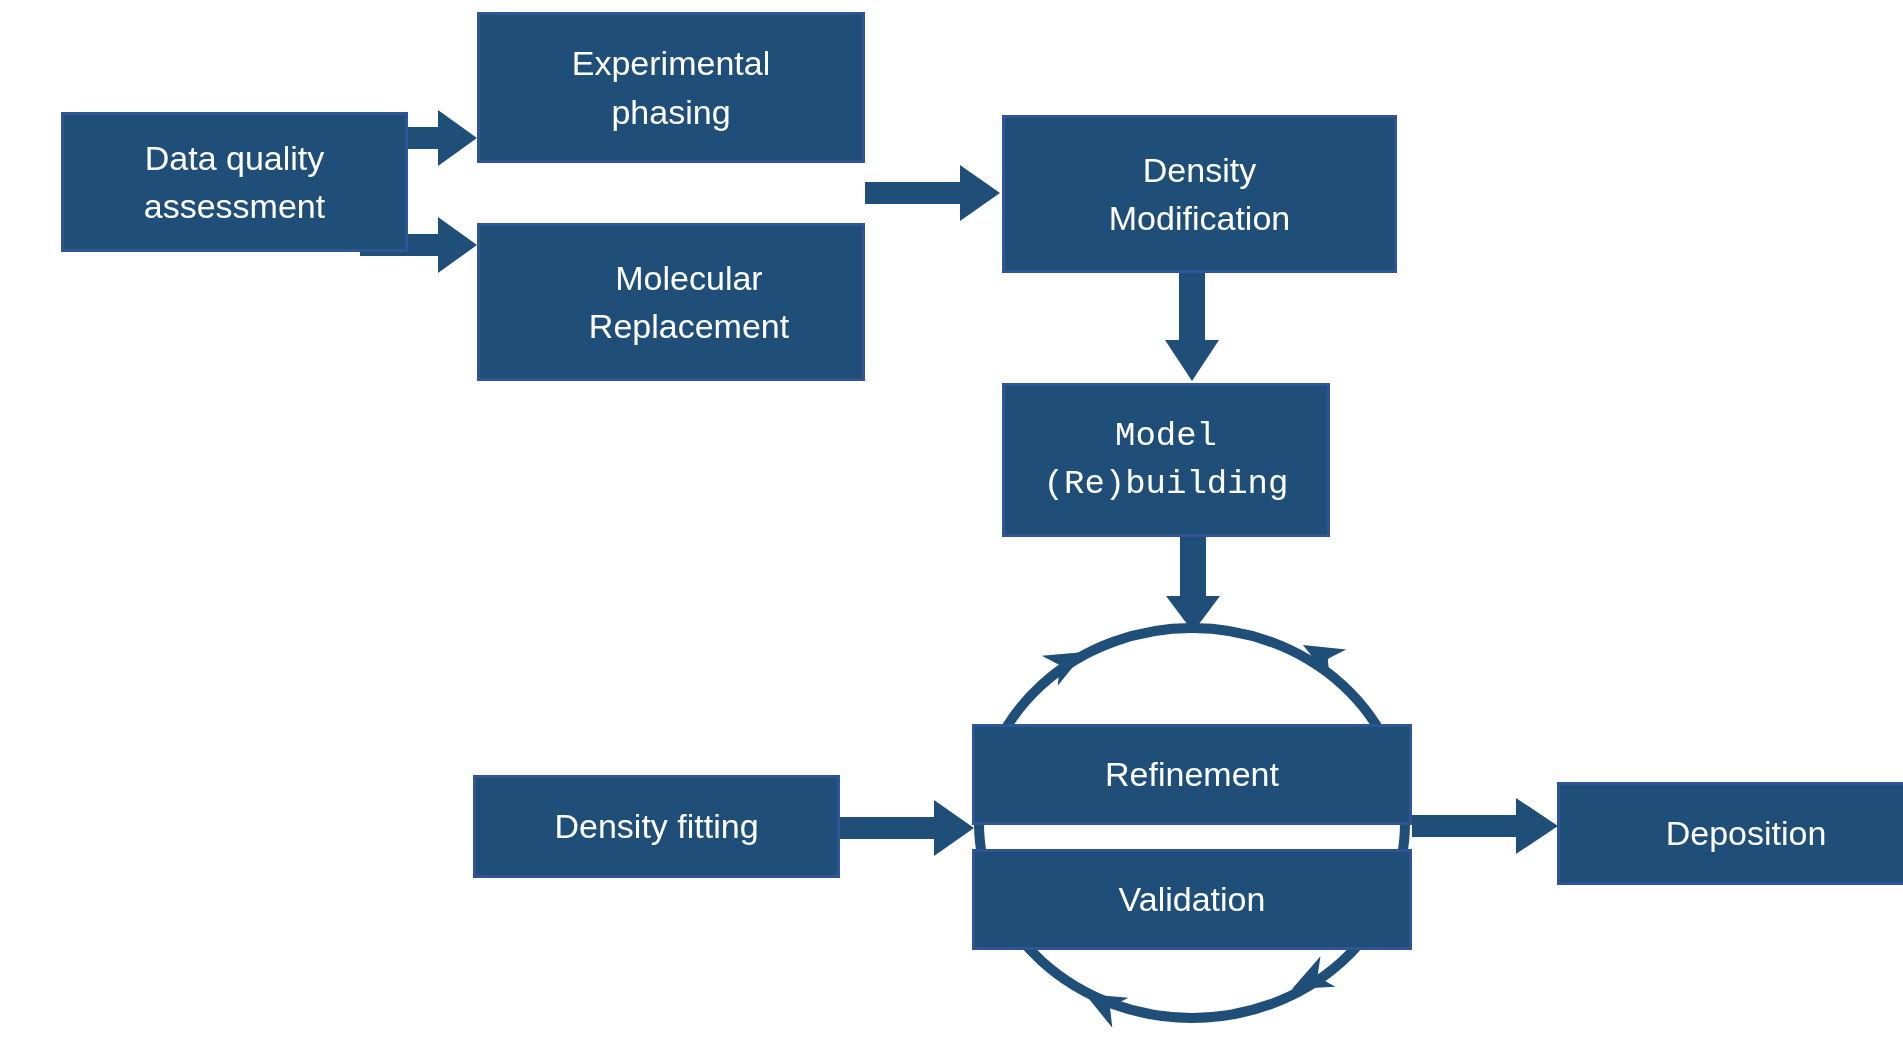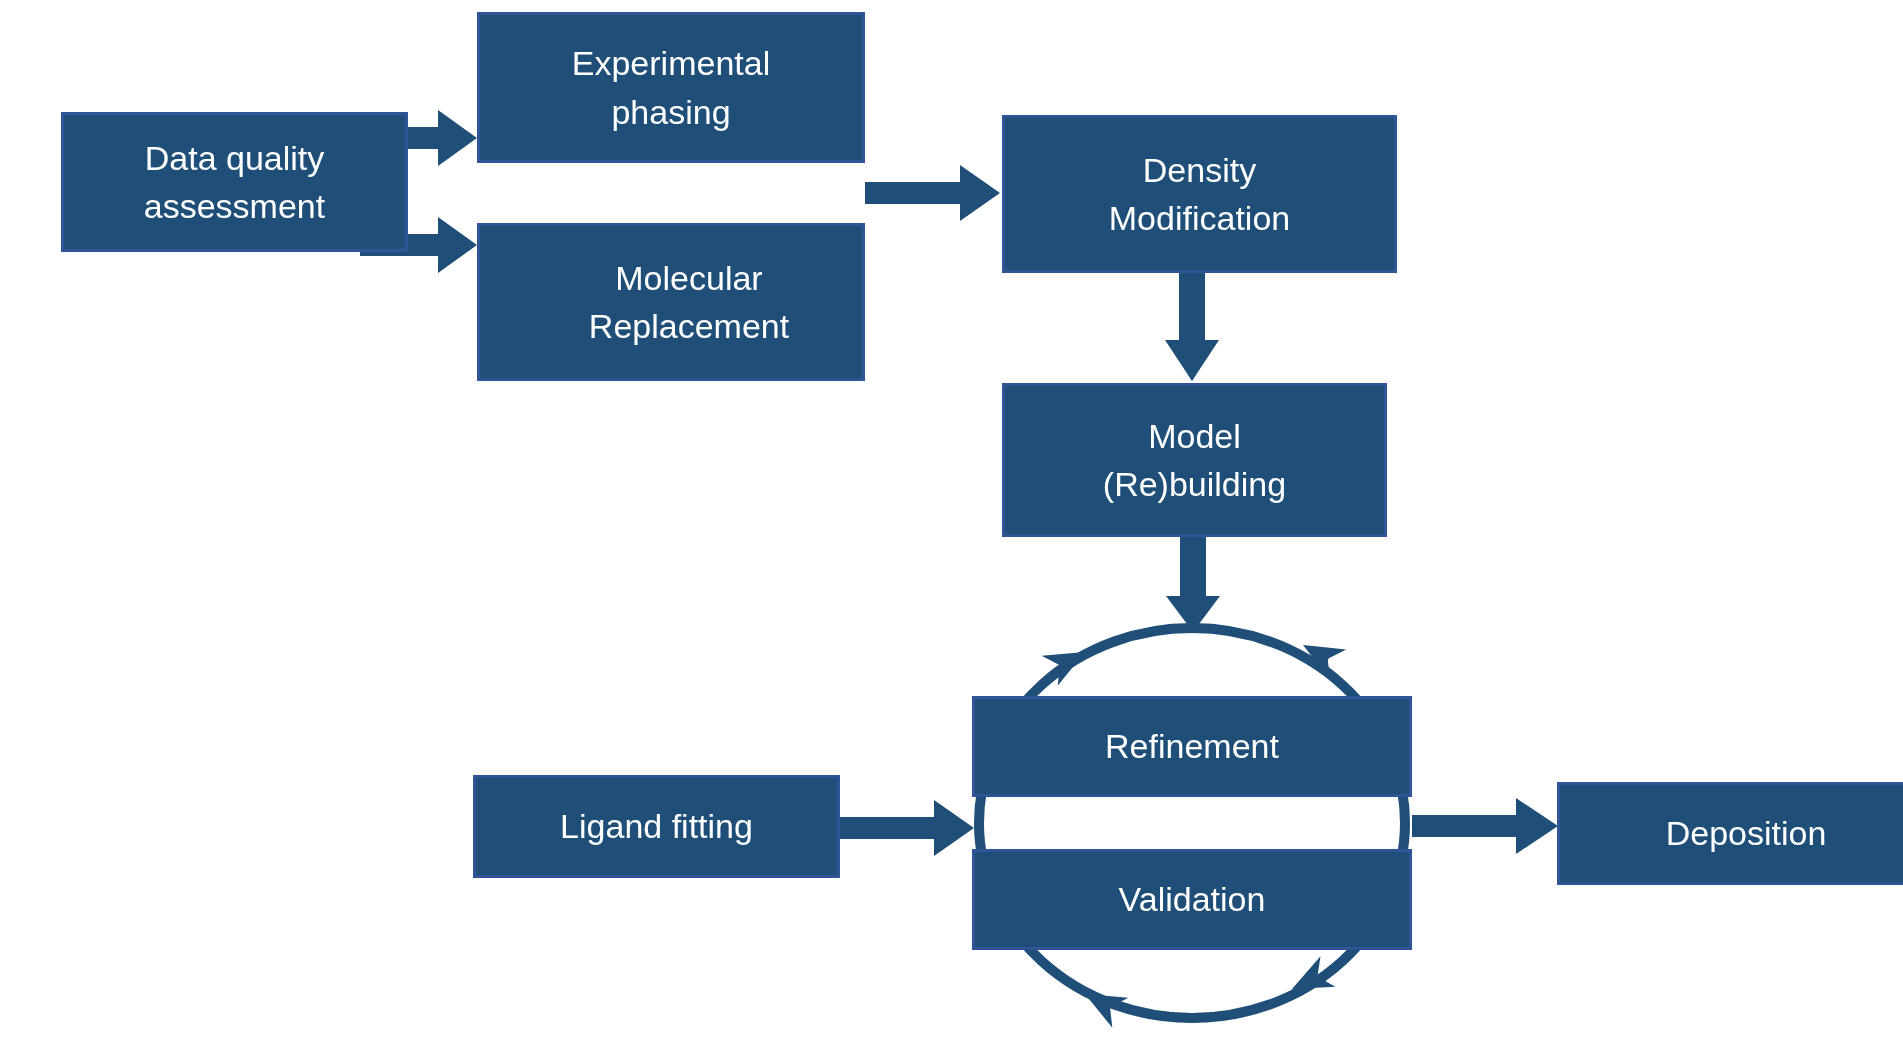--- a/index.html
+++ b/index.html
@@ -68,24 +68,24 @@
 
   <div class="node" style="left:477px;top:12px;width:388px;height:151px;">Experimental
 phasing</div>
 
   <div class="node" style="left:477px;top:223px;width:388px;height:158px;padding-left:36px;">Molecular
 Replacement</div>
 
   <div class="node" style="left:1002px;top:115px;width:395px;height:158px;">Density
 Modification</div>
 
-  <div class="node" style="left:1002px;top:383px;width:385px;height:154px;">Model
+  <div class="node" style="left:1002px;top:383px;width:328px;height:154px;font-family:Liberation Mono, monospace;">Model
 (Re)building</div>
 
-  <div class="node" style="left:972px;top:696px;width:440px;height:101px;">Refinement</div>
+  <div class="node" style="left:972px;top:724px;width:440px;height:101px;">Refinement</div>
 
   <div class="node" style="left:972px;top:849px;width:440px;height:101px;">Validation</div>
 
-  <div class="node" style="left:473px;top:775px;width:367px;height:103px;">Ligand fitting</div>
+  <div class="node" style="left:473px;top:775px;width:367px;height:103px;">Density fitting</div>
 
   <div class="node" style="left:1557px;top:782px;width:378px;height:103px;">Deposition</div>
 
 </div>
 
 </body></html>

